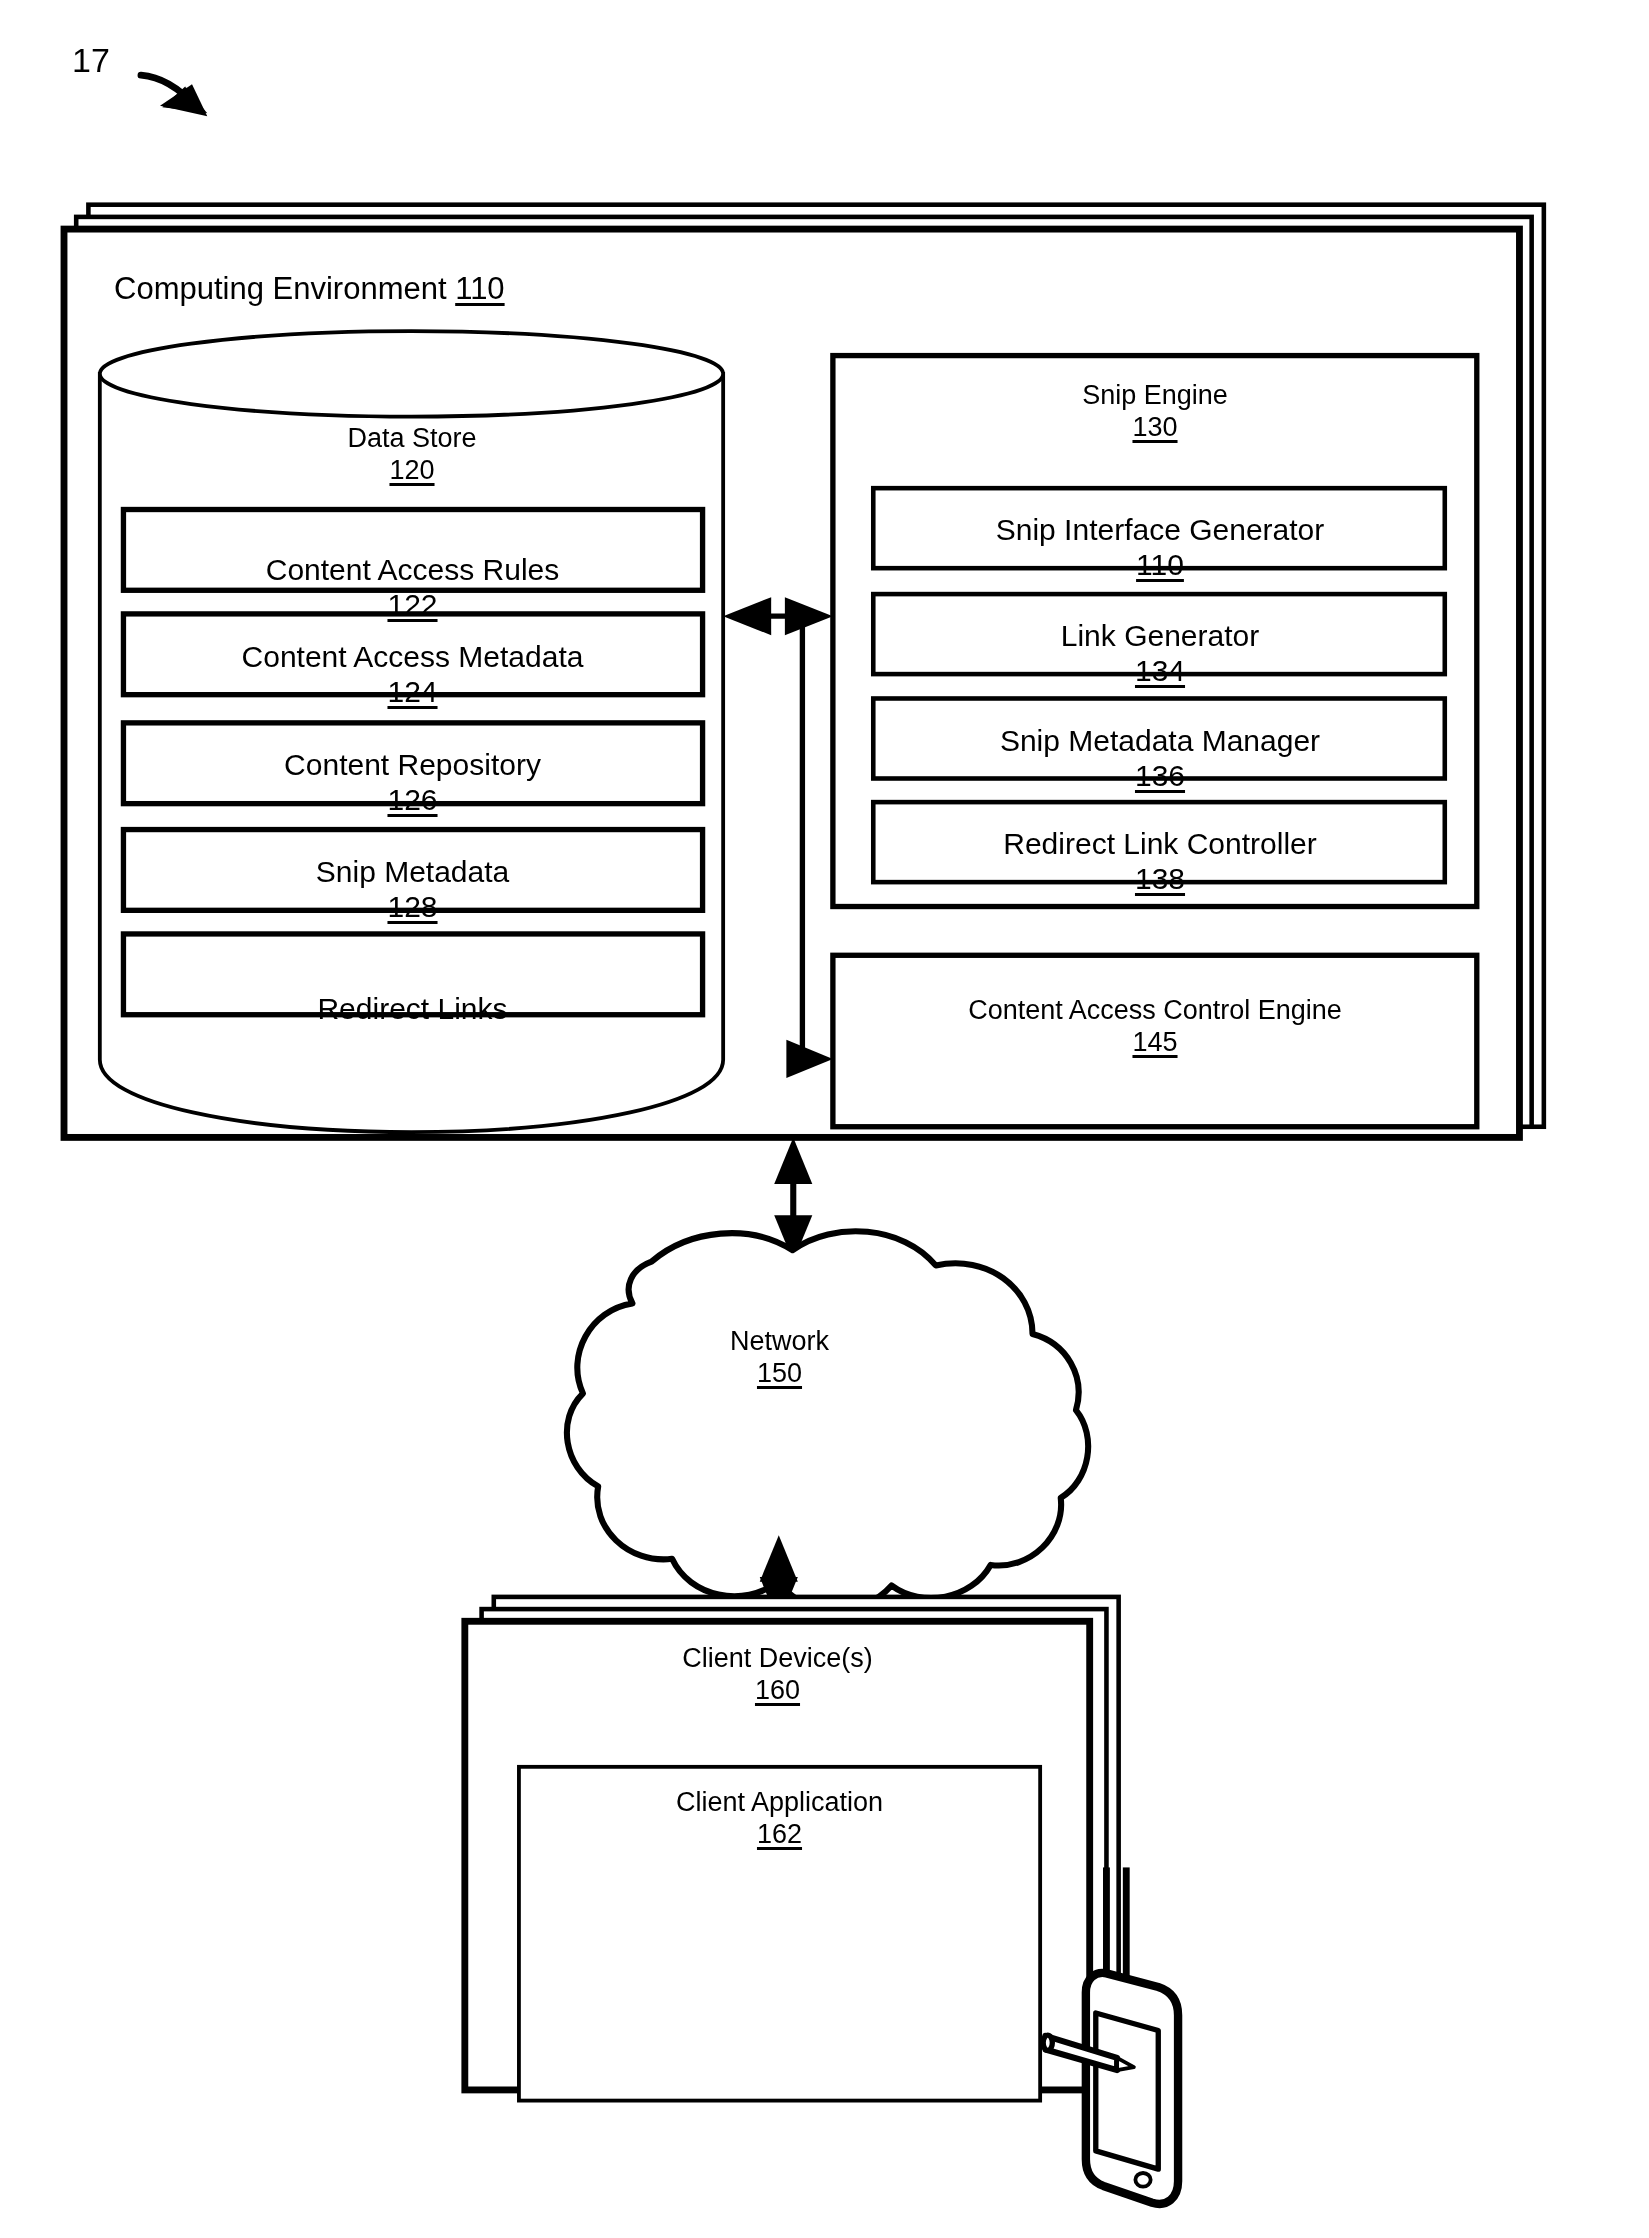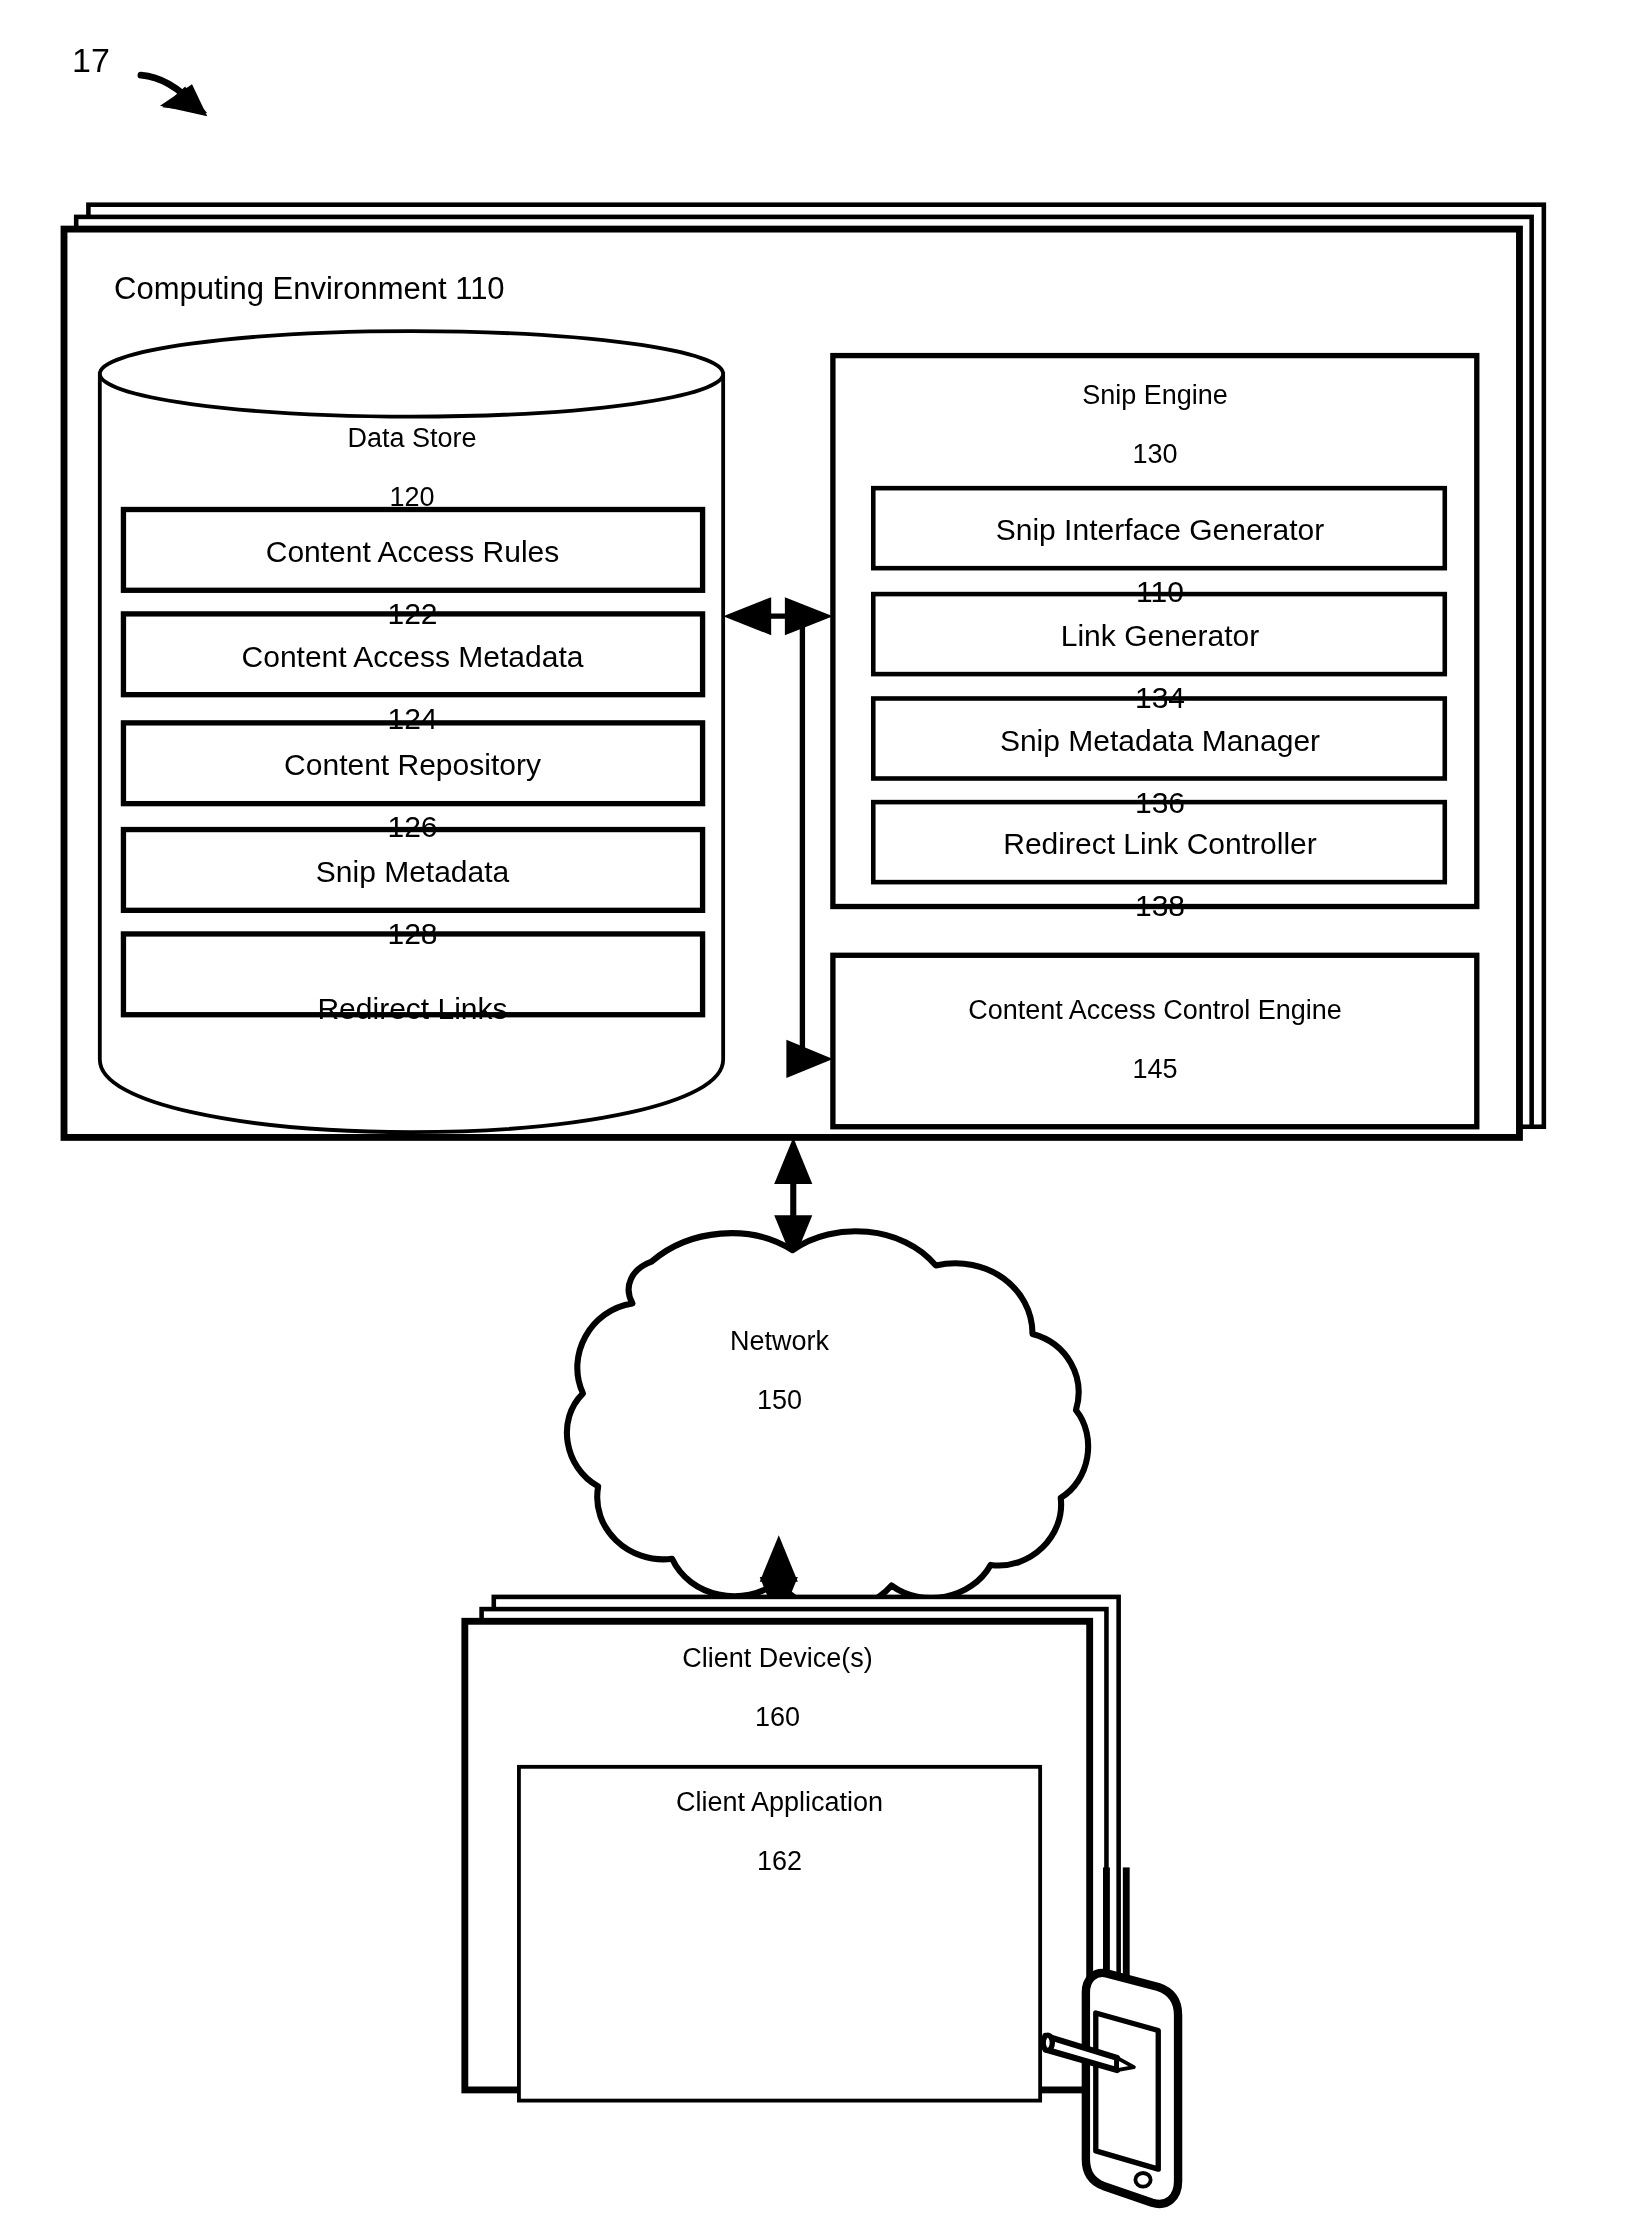--- a/index.html
+++ b/index.html
@@ -30,23 +30,23 @@
   .lbl {
     position: absolute;
     text-align: center;
     line-height: 1.18;
     white-space: nowrap;
     color: #000;
     font-family: "Liberation Sans", sans-serif;
   }
   .lbl .num {
     display: block;
+    text-decoration: underline;
     text-underline-offset: 3.8px;
     text-decoration-thickness: 3px;
-    margin-top: 27px;
   }
   .lbl.inline .num {
     display: inline;
   }
   .t-title   { font-size: 31px; }
   .t-big     { font-size: 27px; }
   .t-box     { font-size: 30px; }
   .t-fig     { font-size: 34px; }
 </style>
 </head>
@@ -189,21 +189,21 @@
   <div class="lbl t-title inline" style="left:114px; top:271px; width:534px; text-align:left;">
     <span>Computing Environment</span>
     <span class="num">110</span>
   </div>
 
   <div class="lbl t-big" style="left:100px; top:423px; width:624px;">
     <span>Data Store</span>
     <span class="num">120</span>
   </div>
 
-  <div class="lbl t-box" style="left:123px; top:534px; width:579px;">
+  <div class="lbl t-box" style="left:123px; top:552px; width:579px;">
     <span>Content Access Rules</span>
     <span class="num">122</span>
   </div>
   <div class="lbl t-box" style="left:123px; top:639px; width:579px;">
     <span>Content Access Metadata</span>
     <span class="num">124</span>
   </div>
   <div class="lbl t-box" style="left:123px; top:747px; width:579px;">
     <span>Content Repository</span>
     <span class="num">126</span>

